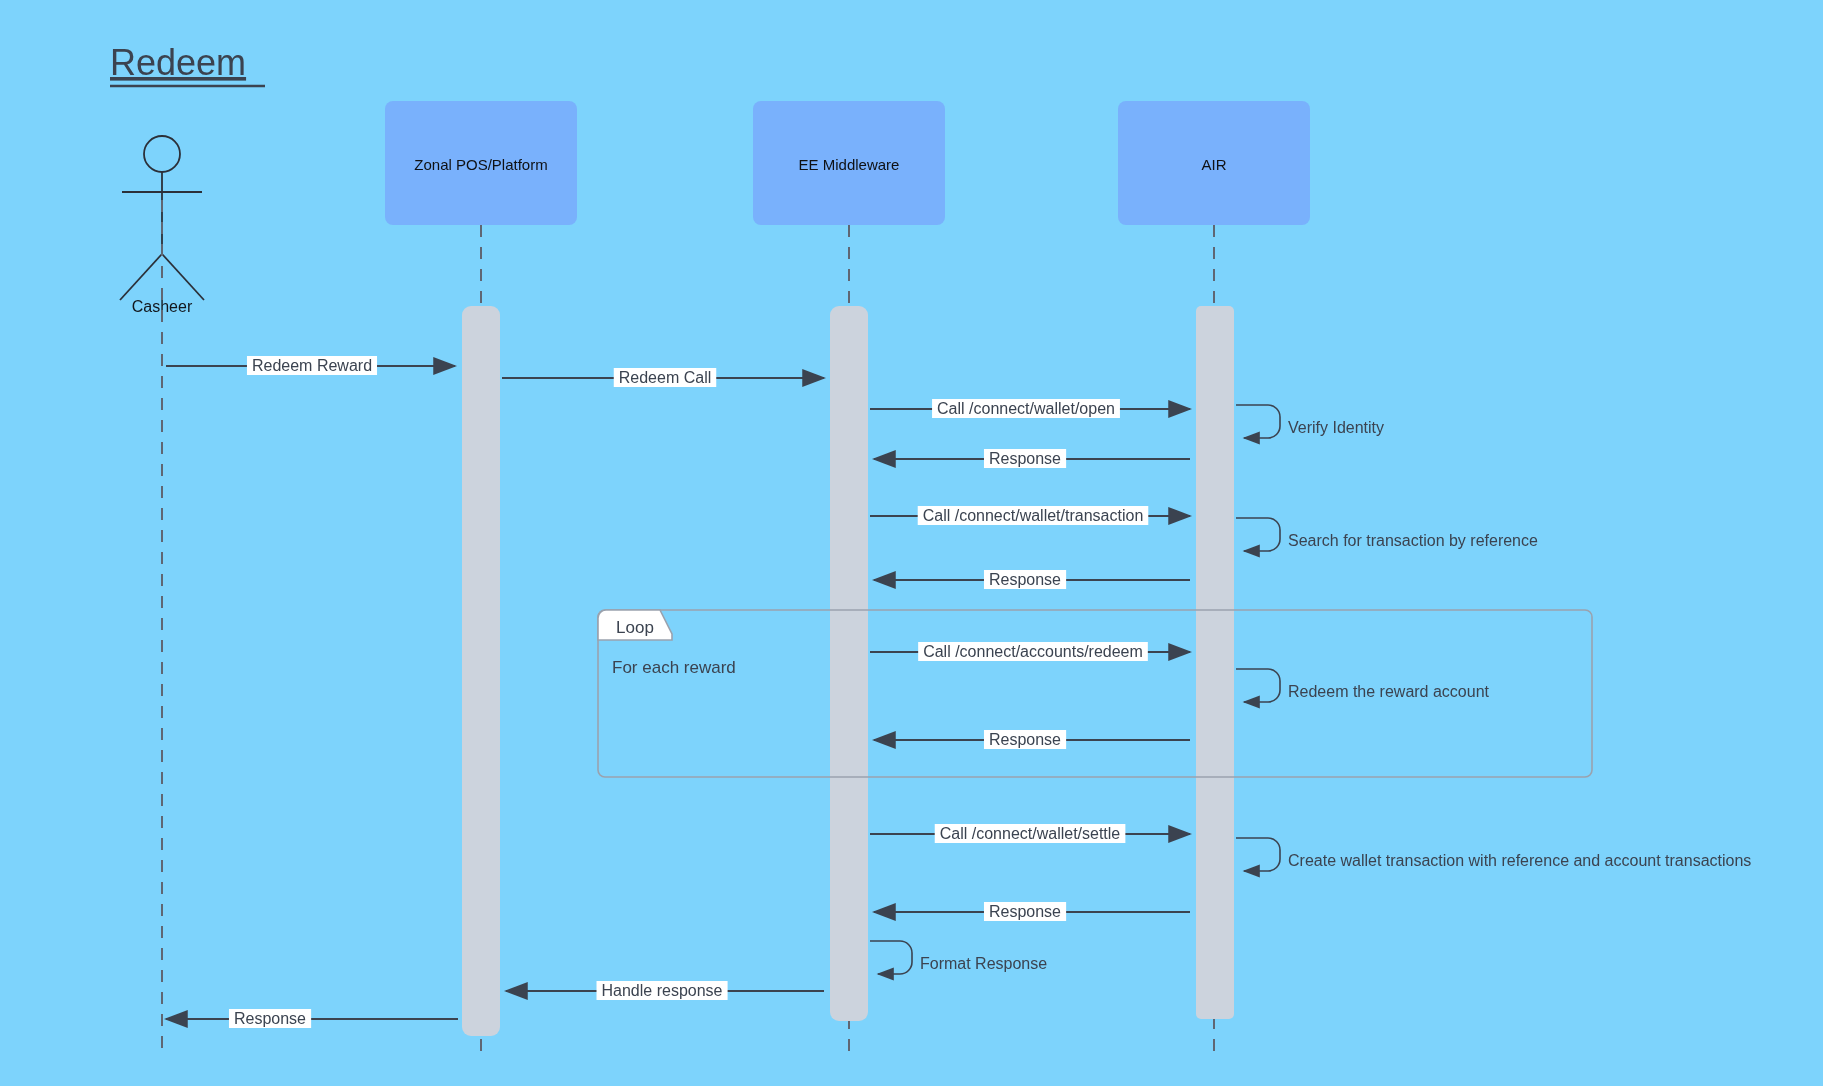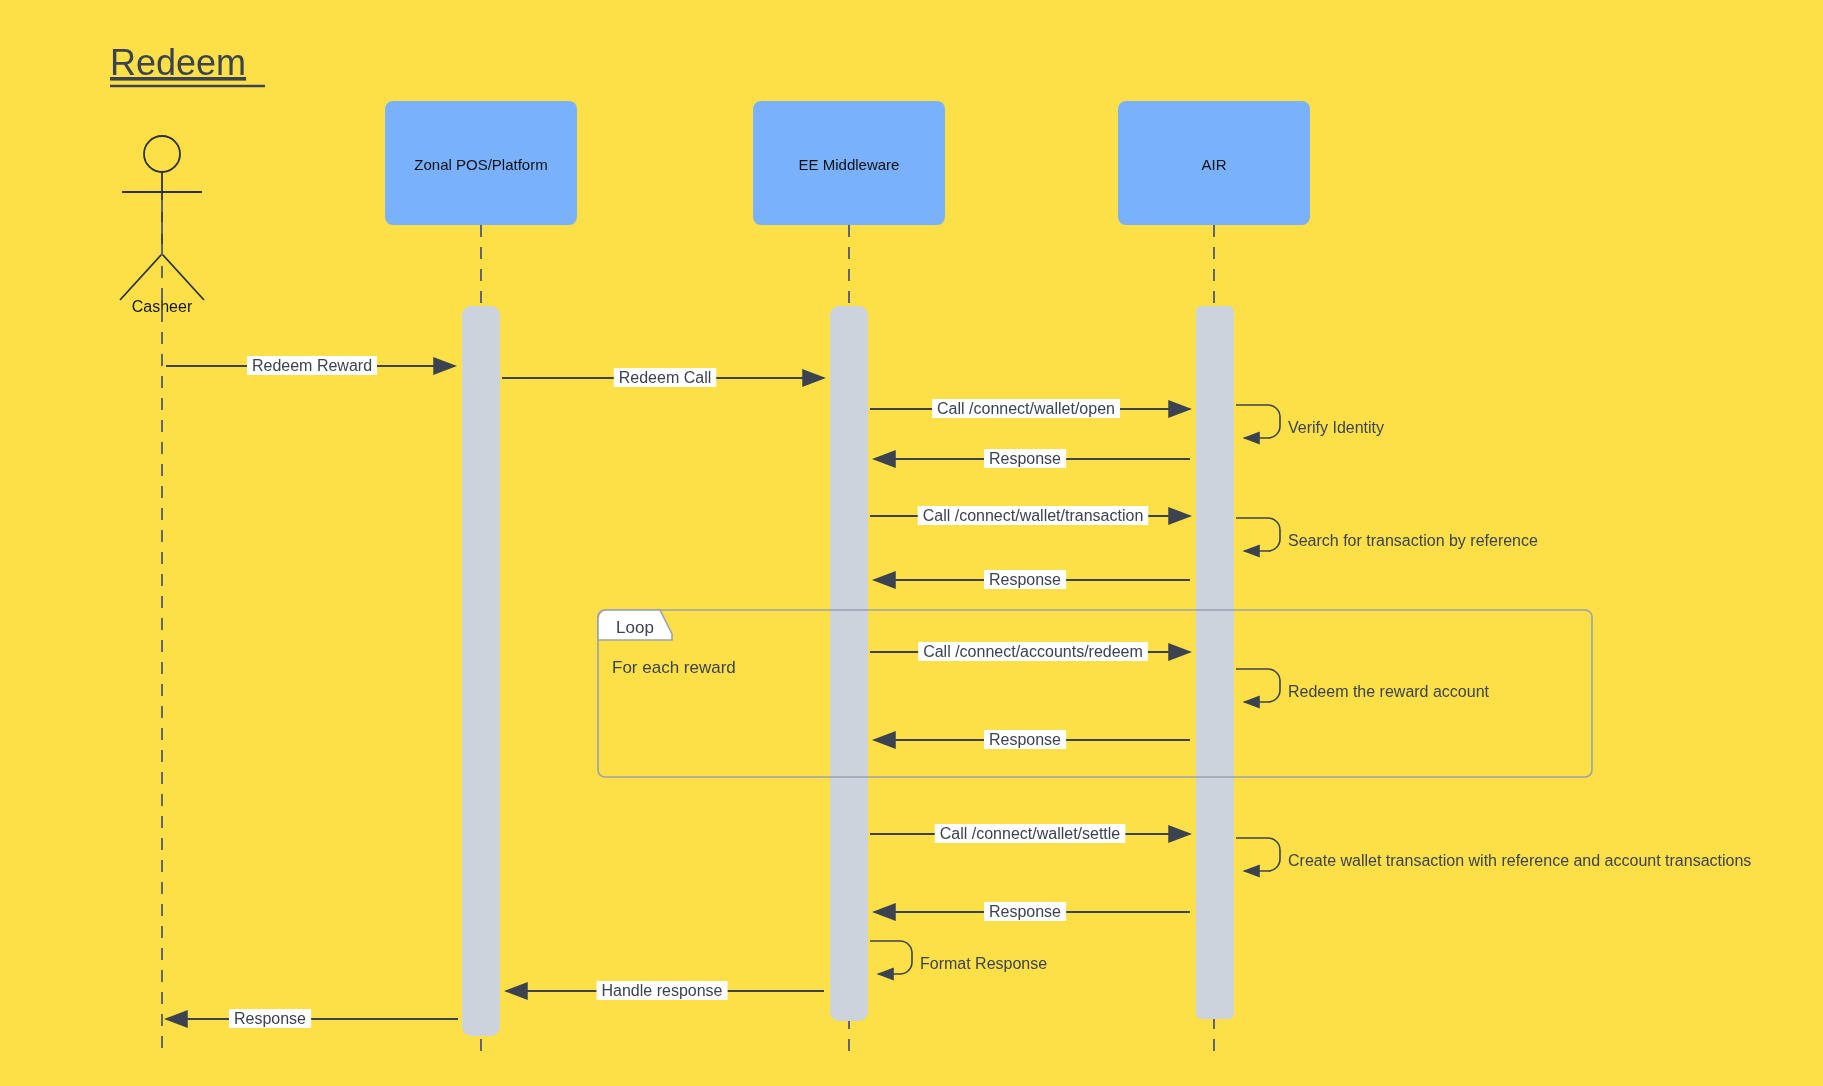--- a/index.html
+++ b/index.html
@@ -10,21 +10,21 @@
   body {
     font-family: "Liberation Sans", sans-serif;
     width: 1823px;
     height: 1086px;
     overflow: hidden;
   }
   #canvas {
     position: relative;
     width: 1823px;
     height: 1086px;
-    background: #fde047;
+    background: #7dd3fc;
   }
   svg.diagram {
     display: block;
     width: 1823px;
     height: 1086px;
   }
   .msg-label, .note-label, .frag-label, .frag-cond,
   .actor-label, .part-label, .title-text {
     font-family: "Liberation Sans", sans-serif;
   }

